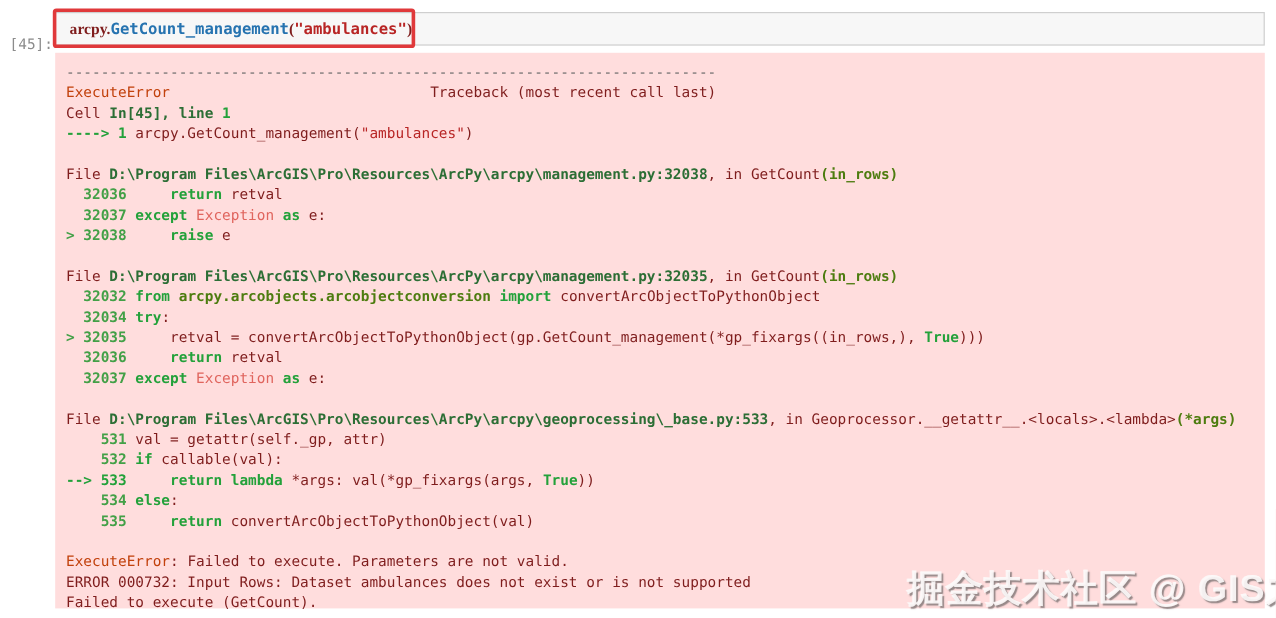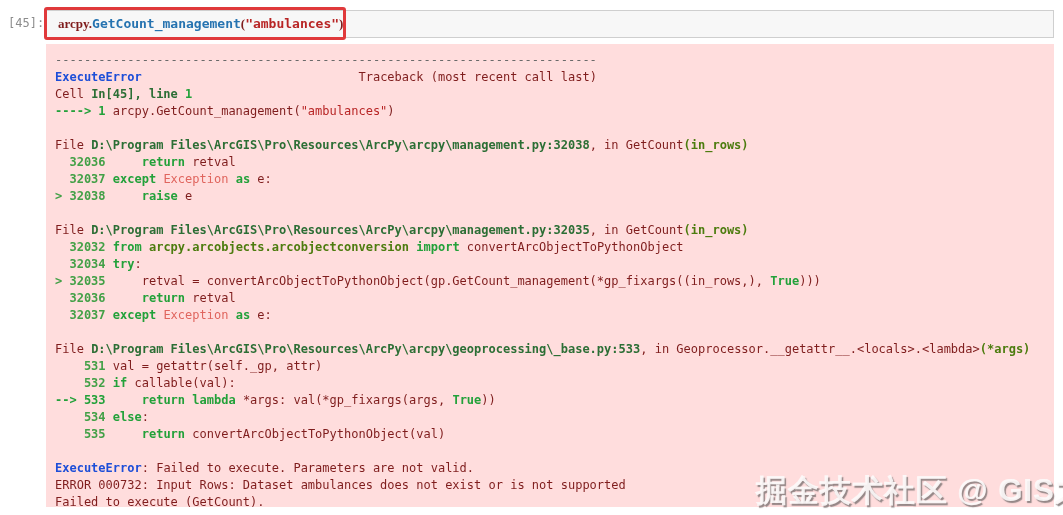--- a/index.html
+++ b/index.html
@@ -6,21 +6,21 @@
   html, body { background: #ffffff; }
   body {
     width: 1063px; height: 515px;
     font-family: "DejaVu Sans Mono", "Liberation Mono", monospace;
     position: relative; overflow: hidden;
   }
   .page { position: absolute; inset: 0; }
 
   
   .prompt {
-    position: absolute; left: 8px; top: 16px;
+    position: absolute; left: 8px; top: 30px;
     font-size: 12px; color: #8c8c8c;
     white-space: pre;
   }
   .input-area {
     position: absolute; left: 45px; top: 10px;
     width: 1009px; height: 28px;
     background: #f7f7f7;
     border: 1px solid #cfcfcf;
   }
   .code-line {
@@ -43,21 +43,21 @@
   }
   .traceback {
     position: absolute; left: 9px; top: 8px; right: 0;
     font-size: 12px; line-height: 17px; white-space: pre;
   }
   .tb-line { height: 17px; white-space: pre; }
 
   
   .s-d    { color: #7f1d1d; }
   .s-dim  { color: #6a6a6a; }
-  .s-red  { color: #1d4ed8; font-weight: bold; }
+  .s-red  { color: #c2410c; font-weight: normal; }
   .s-lred { color: #e0655e; }
   .s-g    { color: #43a047; font-weight: bold; }
   .s-gb   { color: #23a13a; font-weight: bold; }
   .s-dgb  { color: #2c6e35; font-weight: bold; }
   .s-cyan { color: #7f1d1d; }
   .s-bb   { color: #4d7c0f; font-weight: bold; }
   .s-str  { color: #b82525; }
 
   
   .c-d   { color: #7f1d1d; font-family: Liberation Serif, serif; }

